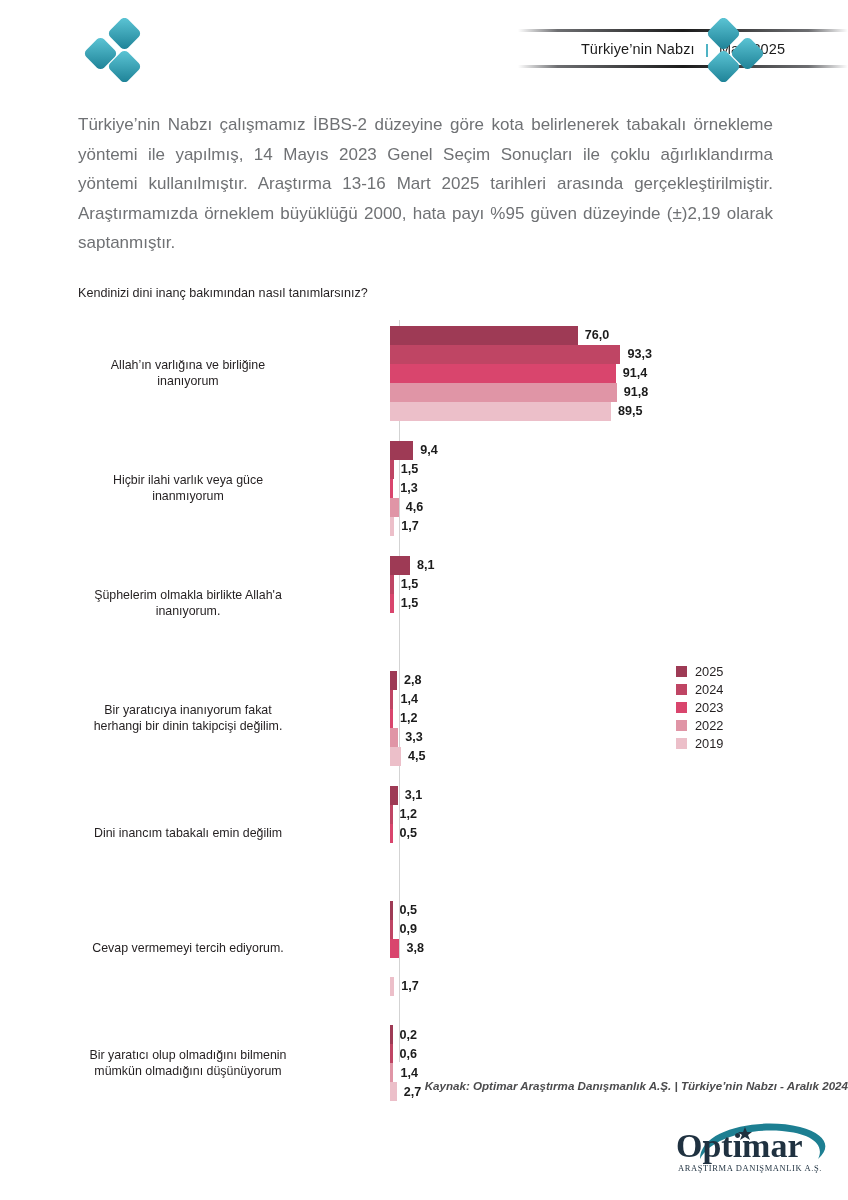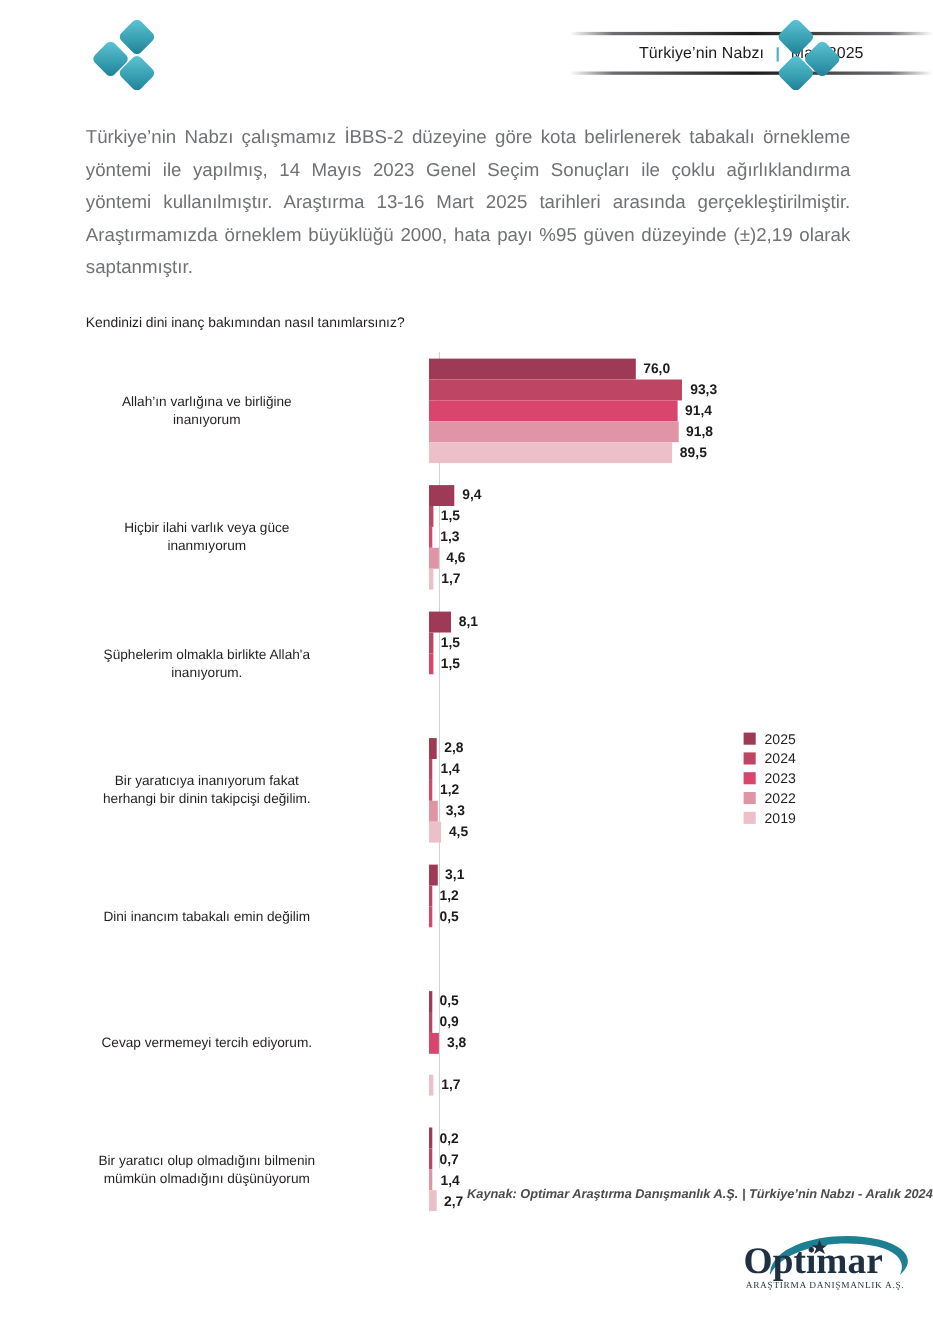--- a/index.html
+++ b/index.html
@@ -382,21 +382,21 @@
       </div>
       <div class="group">
         <div class="cat-label">Bir yaratıcı olup olmadığını bilmenin<br>mümkün olmadığını düşünüyorum</div>
         <div class="bars">
           <div class="bar-row">
             <div class="bar" style="background: rgb(158, 58, 85); width: 2.5px;"></div>
             <span class="bar-value">0,2</span>
           </div>
           <div class="bar-row">
             <div class="bar" style="background: rgb(191, 69, 100); width: 2.5px;"></div>
-            <span class="bar-value">0,7</span>
+            <span class="bar-value">0,6</span>
           </div>
           <div class="bar-row">
             <div class="bar" style="background: rgb(224, 149, 166); width: 3.458px;"></div>
             <span class="bar-value">1,4</span>
           </div>
           <div class="bar-row">
             <div class="bar" style="background: rgb(236, 191, 201); width: 6.669px;"></div>
             <span class="bar-value">2,7</span>
           </div>
         </div>

